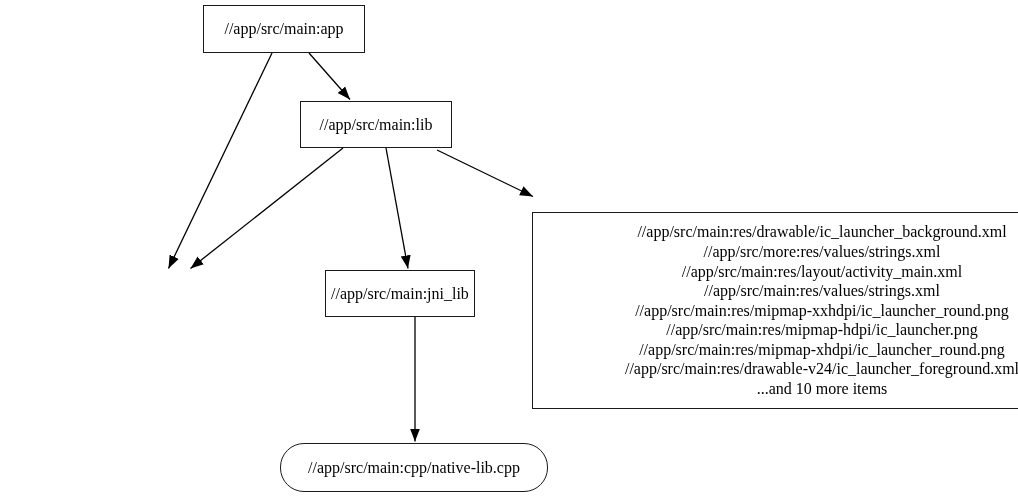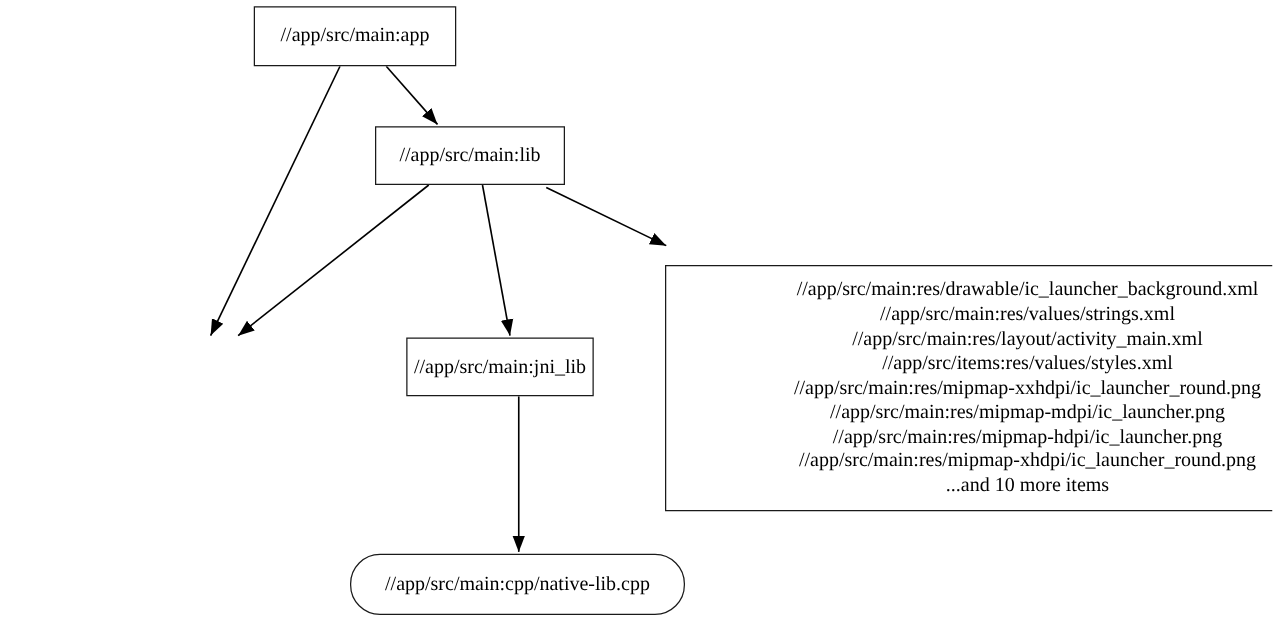--- a/index.html
+++ b/index.html
@@ -77,27 +77,27 @@
     <span>//app/src/main:lib</span>
   </div>
 
 
   <div class="node node-jni">
     <span>//app/src/main:jni_lib</span>
   </div>
 
   <div class="node node-res">
     <span>//app/src/main:res/drawable/ic_launcher_background.xml</span>
+    <span>//app/src/more:res/values/strings.xml</span>
+    <span>//app/src/main:res/layout/activity_main.xml</span>
     <span>//app/src/main:res/values/strings.xml</span>
-    <span>//app/src/main:res/layout/activity_main.xml</span>
-    <span>//app/src/items:res/values/styles.xml</span>
     <span>//app/src/main:res/mipmap-xxhdpi/ic_launcher_round.png</span>
-    <span>//app/src/main:res/mipmap-mdpi/ic_launcher.png</span>
     <span>//app/src/main:res/mipmap-hdpi/ic_launcher.png</span>
     <span>//app/src/main:res/mipmap-xhdpi/ic_launcher_round.png</span>
+    <span>//app/src/main:res/drawable-v24/ic_launcher_foreground.xml</span>
     <span>...and 10 more items</span>
   </div>
 
   <div class="node node-native">
     <span>//app/src/main:cpp/native-lib.cpp</span>
   </div>
 
 </div>
 
 </body></html>

